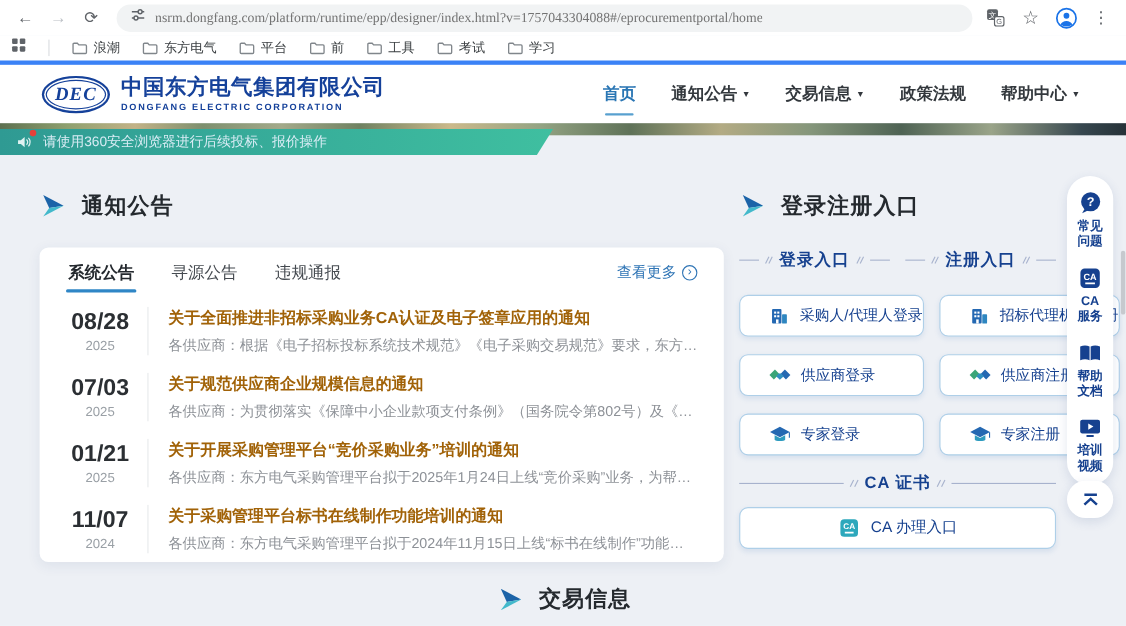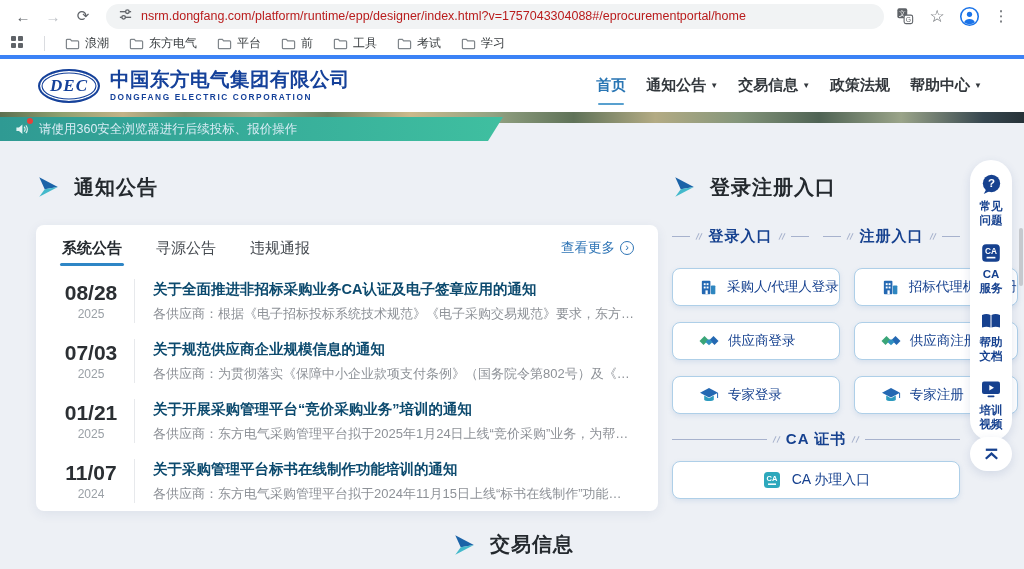--- a/index.html
+++ b/index.html
@@ -4,37 +4,37 @@
 <style>
   * { margin:0; padding:0; box-sizing:border-box; }
   body { font-family:"Liberation Sans", sans-serif; background:#fff; }
   .page { position:relative; width:1024px; height:569px; overflow:hidden; background:#edf0f5; }
 
   
   .chrome-top { height:32px; background:#fff; display:flex; align-items:center; padding:0 10px; gap:4px; }
   .nav-btn { width:26px; height:26px; display:flex; align-items:center; justify-content:center; font-size:15px; color:#5f6368; border-radius:50%; cursor:pointer; }
   .nav-btn.disabled { color:#bdc1c6; }
   .url-pill { flex:1; height:25px; background:#f1f3f4; border-radius:13px; display:flex; align-items:center; padding:0 12px; gap:8px; margin:0 6px; }
-  .url-text { font-size:12.5px; color:#b91c1c; white-space:nowrap; overflow:hidden; }
+  .url-text { font-size:12.5px; color:#737373; white-space:nowrap; overflow:hidden;font-family:Liberation Serif, serif; }
   .chrome-right { display:flex; align-items:center; gap:10px; padding-right:2px; }
   .chrome-icon { width:22px; height:22px; display:flex; align-items:center; justify-content:center; font-size:15px; color:#5f6368; cursor:pointer; }
 
   .bookmarks { height:27px; background:#fff; border-bottom:4px solid #3b82f6; display:flex; align-items:center; padding:0 10px; gap:20px; }
   .bm-divider { width:1px; height:15px; background:#dadce0; }
   .bm-item { display:flex; align-items:center; gap:5px; font-size:12px; color:#3c4043; cursor:pointer; white-space:nowrap; }
 
   
   .site-header { height:53px; background:#fff; display:flex; align-items:center; padding:0 42px 0 38px; }
   .logo-wrap { display:flex; align-items:center; gap:10px; }
   .logo-oval { width:62px; height:34px; border:2.5px solid #15419a; border-radius:50%; display:flex; align-items:center; justify-content:center; box-shadow:inset 0 0 0 1.5px #fff, inset 0 0 0 2.6px #15419a; }
   .logo-oval span { font-family:"Liberation Serif", serif; font-style:italic; font-weight:bold; font-size:17px; color:#15419a; letter-spacing:1px; }
   .company { display:flex; flex-direction:column; line-height:1.1; }
   .company-cn { font-size:19.5px; font-weight:bold; color:#15419a; letter-spacing:0.5px; }
   .company-en { font-size:8.3px; font-weight:bold; color:#15419a; letter-spacing:1.6px; margin-top:2px; }
-  .main-nav { margin-left:auto; display:flex; align-items:flex-end; gap:20px; }
+  .main-nav { margin-left:auto; display:flex; align-items:flex-end; gap:32px; }
   .nav-item { font-size:15px; font-weight:600; color:#33383d; cursor:pointer; display:flex; align-items:center; gap:4px; position:relative; padding:6px 0; }
   .nav-item .caret { font-size:8px; color:#33383d; }
   .nav-item.active { color:#2a76b4; }
   .nav-item.active::after { content:""; position:absolute; left:2px; right:2px; bottom:-4px; height:2.5px; background:#58a0cf; border-radius:2px; }
 
   
   .banner-strip { height:11px; background:linear-gradient(90deg,#5d7050 0%,#8fa06f 6%,#c2b287 12%,#7d8f6e 18%,#a3a98a 25%,#6f8161 32%,#cbb98b 40%,#93a383 48%,#5f7258 56%,#b3ab84 64%,#85967b 72%,#4f6354 80%,#9aa489 88%,#37474f 96%,#263238 100%); }
   .notice-bar { position:absolute; left:0; top:117px; width:503px; height:24px; background:linear-gradient(90deg,#2f9a93,#3fbfa0); clip-path:polygon(0 0,100% 0,calc(100% - 15px) 100%,0 100%); display:flex; align-items:center; padding:0 14px; gap:9px; z-index:5; }
   .speaker-wrap { position:relative; width:16px; height:16px; flex:0 0 auto; }
   .red-dot { position:absolute; top:-3px; right:-3px; width:6px; height:6px; border-radius:50%; background:#e5413a; }
@@ -55,21 +55,21 @@
   .tab.active::after { content:""; position:absolute; left:0; right:0; bottom:2px; height:3px; background:#2f86c6; border-radius:2px; }
   .view-more { margin-left:auto; display:flex; align-items:center; gap:5px; color:#2e74b5; font-size:13.5px; cursor:pointer; }
   .more-circle { width:14px; height:14px; border:1.2px solid #2e74b5; border-radius:50%; display:flex; align-items:center; justify-content:center; font-size:11px; line-height:1; padding-bottom:1px; }
 
   .news-item { display:flex; align-items:center; height:60px; cursor:pointer; }
   .news-date { width:62px; flex:0 0 auto; text-align:center; }
   .news-date .d { font-size:21px; font-weight:bold; color:#2b2f33; line-height:1.15;text-align:center; }
   .news-date .y { font-size:12px; color:#9aa0a6; margin-top:1px; }
   .news-sep { width:1px; height:44px; background:#e7e9ec; margin:0 18px 0 12px; }
   .news-body { flex:1; min-width:0; }
-  .news-title { font-size:14.5px; font-weight:bold; color:#0c4a6e; white-space:nowrap; overflow:hidden; text-overflow:ellipsis; margin-bottom:6px; }
+  .news-title { font-size:14.5px; font-weight:bold; color:#a16207; white-space:nowrap; overflow:hidden; text-overflow:ellipsis; margin-bottom:6px; }
   .news-summary { font-size:13px; color:#8d9197; white-space:nowrap; overflow:hidden; text-overflow:ellipsis; }
 
   
   .decor-row { display:flex; gap:14px; margin-top:26px; }
   .decor-header { flex:1; display:flex; align-items:center; gap:4px; }
   .decor-header .line { flex:1; height:1px; background:#a7b2cd; }
   .slashes { display:flex; gap:2.5px; margin:0 3px; }
   .slashes i { display:block; width:1.2px; height:7px; background:#a7b2cd; transform:rotate(26deg); }
   .decor-label { font-size:15px; font-weight:bold; color:#16418f; white-space:nowrap; letter-spacing:1px; }
 

